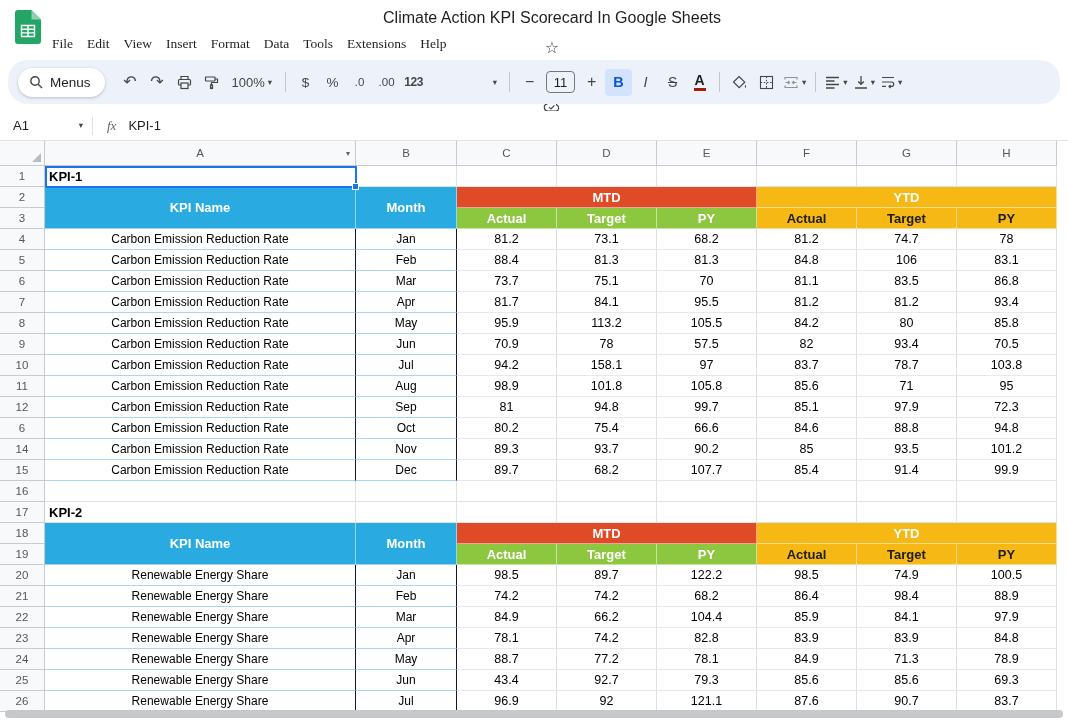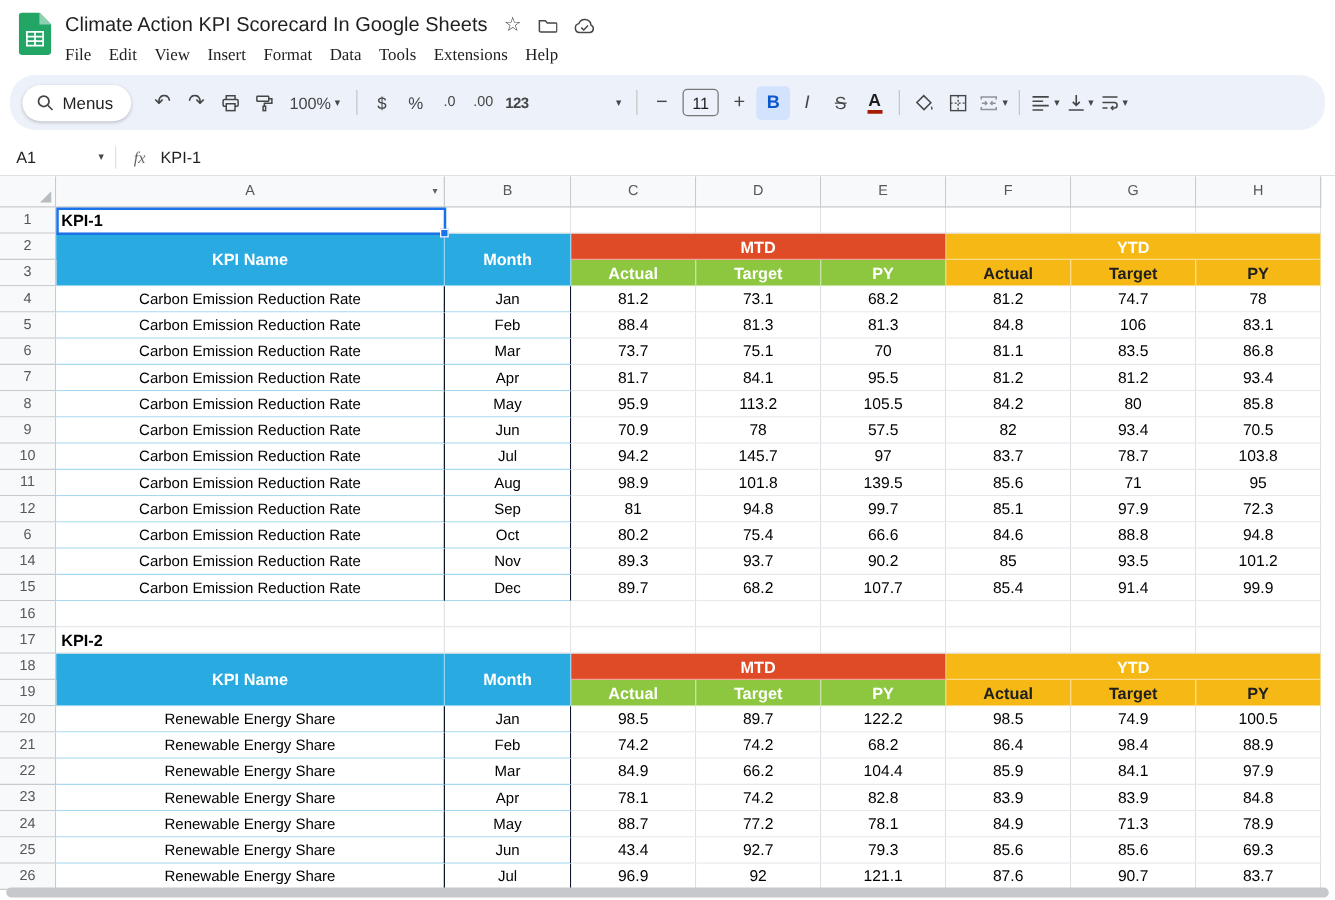--- a/index.html
+++ b/index.html
@@ -4,21 +4,21 @@
 <style>
   * { margin:0; padding:0; box-sizing:border-box; }
   html,body { width:1068px; height:720px; overflow:hidden; background:#fff;
     font-family:"Liberation Sans","DejaVu Sans",sans-serif; }
   .app { width:1068px; height:720px; display:flex; flex-direction:column; position:relative; background:#fff; }
 
   
   .topbar { display:flex; align-items:flex-start; padding:9px 16px 0 15px; height:58px; flex:none; }
   .logo { flex:none; margin-right:11px; margin-top:1px; cursor:pointer; }
   .title-block { flex:1; min-width:0; }
-  .title-row { display:flex; align-items:center; gap:13px; height:23px; }
+  .title-row { display:flex; align-items:center; gap:13px; height:23px;flex-direction:column; }
   .doc-title { font-size:16px; color:#1f1f1f; white-space:nowrap; }
   .title-icon { color:#444746; display:flex; align-items:center; font-size:16px; line-height:1; }
   .menubar { display:flex; margin-left:-7px; margin-top:1px;font-family:Liberation Serif, serif; }
   .menu-item { font-size:13.5px; color:#1f1f1f; padding:3px 7px; background:none; border:none; border-radius:4px; font-family:inherit; cursor:default; }
 
   
   .toolbar-wrap { padding:2px 8px 7px; flex:none; }
   .toolbar { background:#edf2fa; border-radius:20px; height:44px; display:flex; align-items:center; padding:0 10px; overflow:hidden; }
   .menus-btn { display:flex; align-items:center; gap:7px; background:#fff; border:none; border-radius:15px; height:29px; padding:0 14px 0 11px; font-size:13.5px; color:#1f1f1f; font-family:inherit; box-shadow:0 1px 3px rgba(60,64,67,.3); margin-right:12px; flex:none; }
   .tbtn { display:flex; align-items:center; justify-content:center; gap:3px; min-width:27px; height:27px; border:none; background:none; border-radius:4px; color:#444746; font-size:15px; font-family:inherit; flex:none; padding:0 3px; }
@@ -362,34 +362,34 @@
             <td class="num-cell">82</td>
             <td class="num-cell">93.4</td>
             <td class="num-cell">70.5</td>
             <td class="filler"></td>
           </tr>
           <tr>
             <td class="rowhead">10</td>
             <td class="name-cell">Carbon Emission Reduction Rate</td>
             <td class="month-cell">Jul</td>
             <td class="num-cell">94.2</td>
-            <td class="num-cell">145.7</td>
+            <td class="num-cell">158.1</td>
             <td class="num-cell">97</td>
             <td class="num-cell">83.7</td>
             <td class="num-cell">78.7</td>
             <td class="num-cell">103.8</td>
             <td class="filler"></td>
           </tr>
           <tr>
             <td class="rowhead">11</td>
             <td class="name-cell">Carbon Emission Reduction Rate</td>
             <td class="month-cell">Aug</td>
             <td class="num-cell">98.9</td>
             <td class="num-cell">101.8</td>
-            <td class="num-cell">139.5</td>
+            <td class="num-cell">105.8</td>
             <td class="num-cell">85.6</td>
             <td class="num-cell">71</td>
             <td class="num-cell">95</td>
             <td class="filler"></td>
           </tr>
           <tr>
             <td class="rowhead">12</td>
             <td class="name-cell">Carbon Emission Reduction Rate</td>
             <td class="month-cell">Sep</td>
             <td class="num-cell">81</td>

